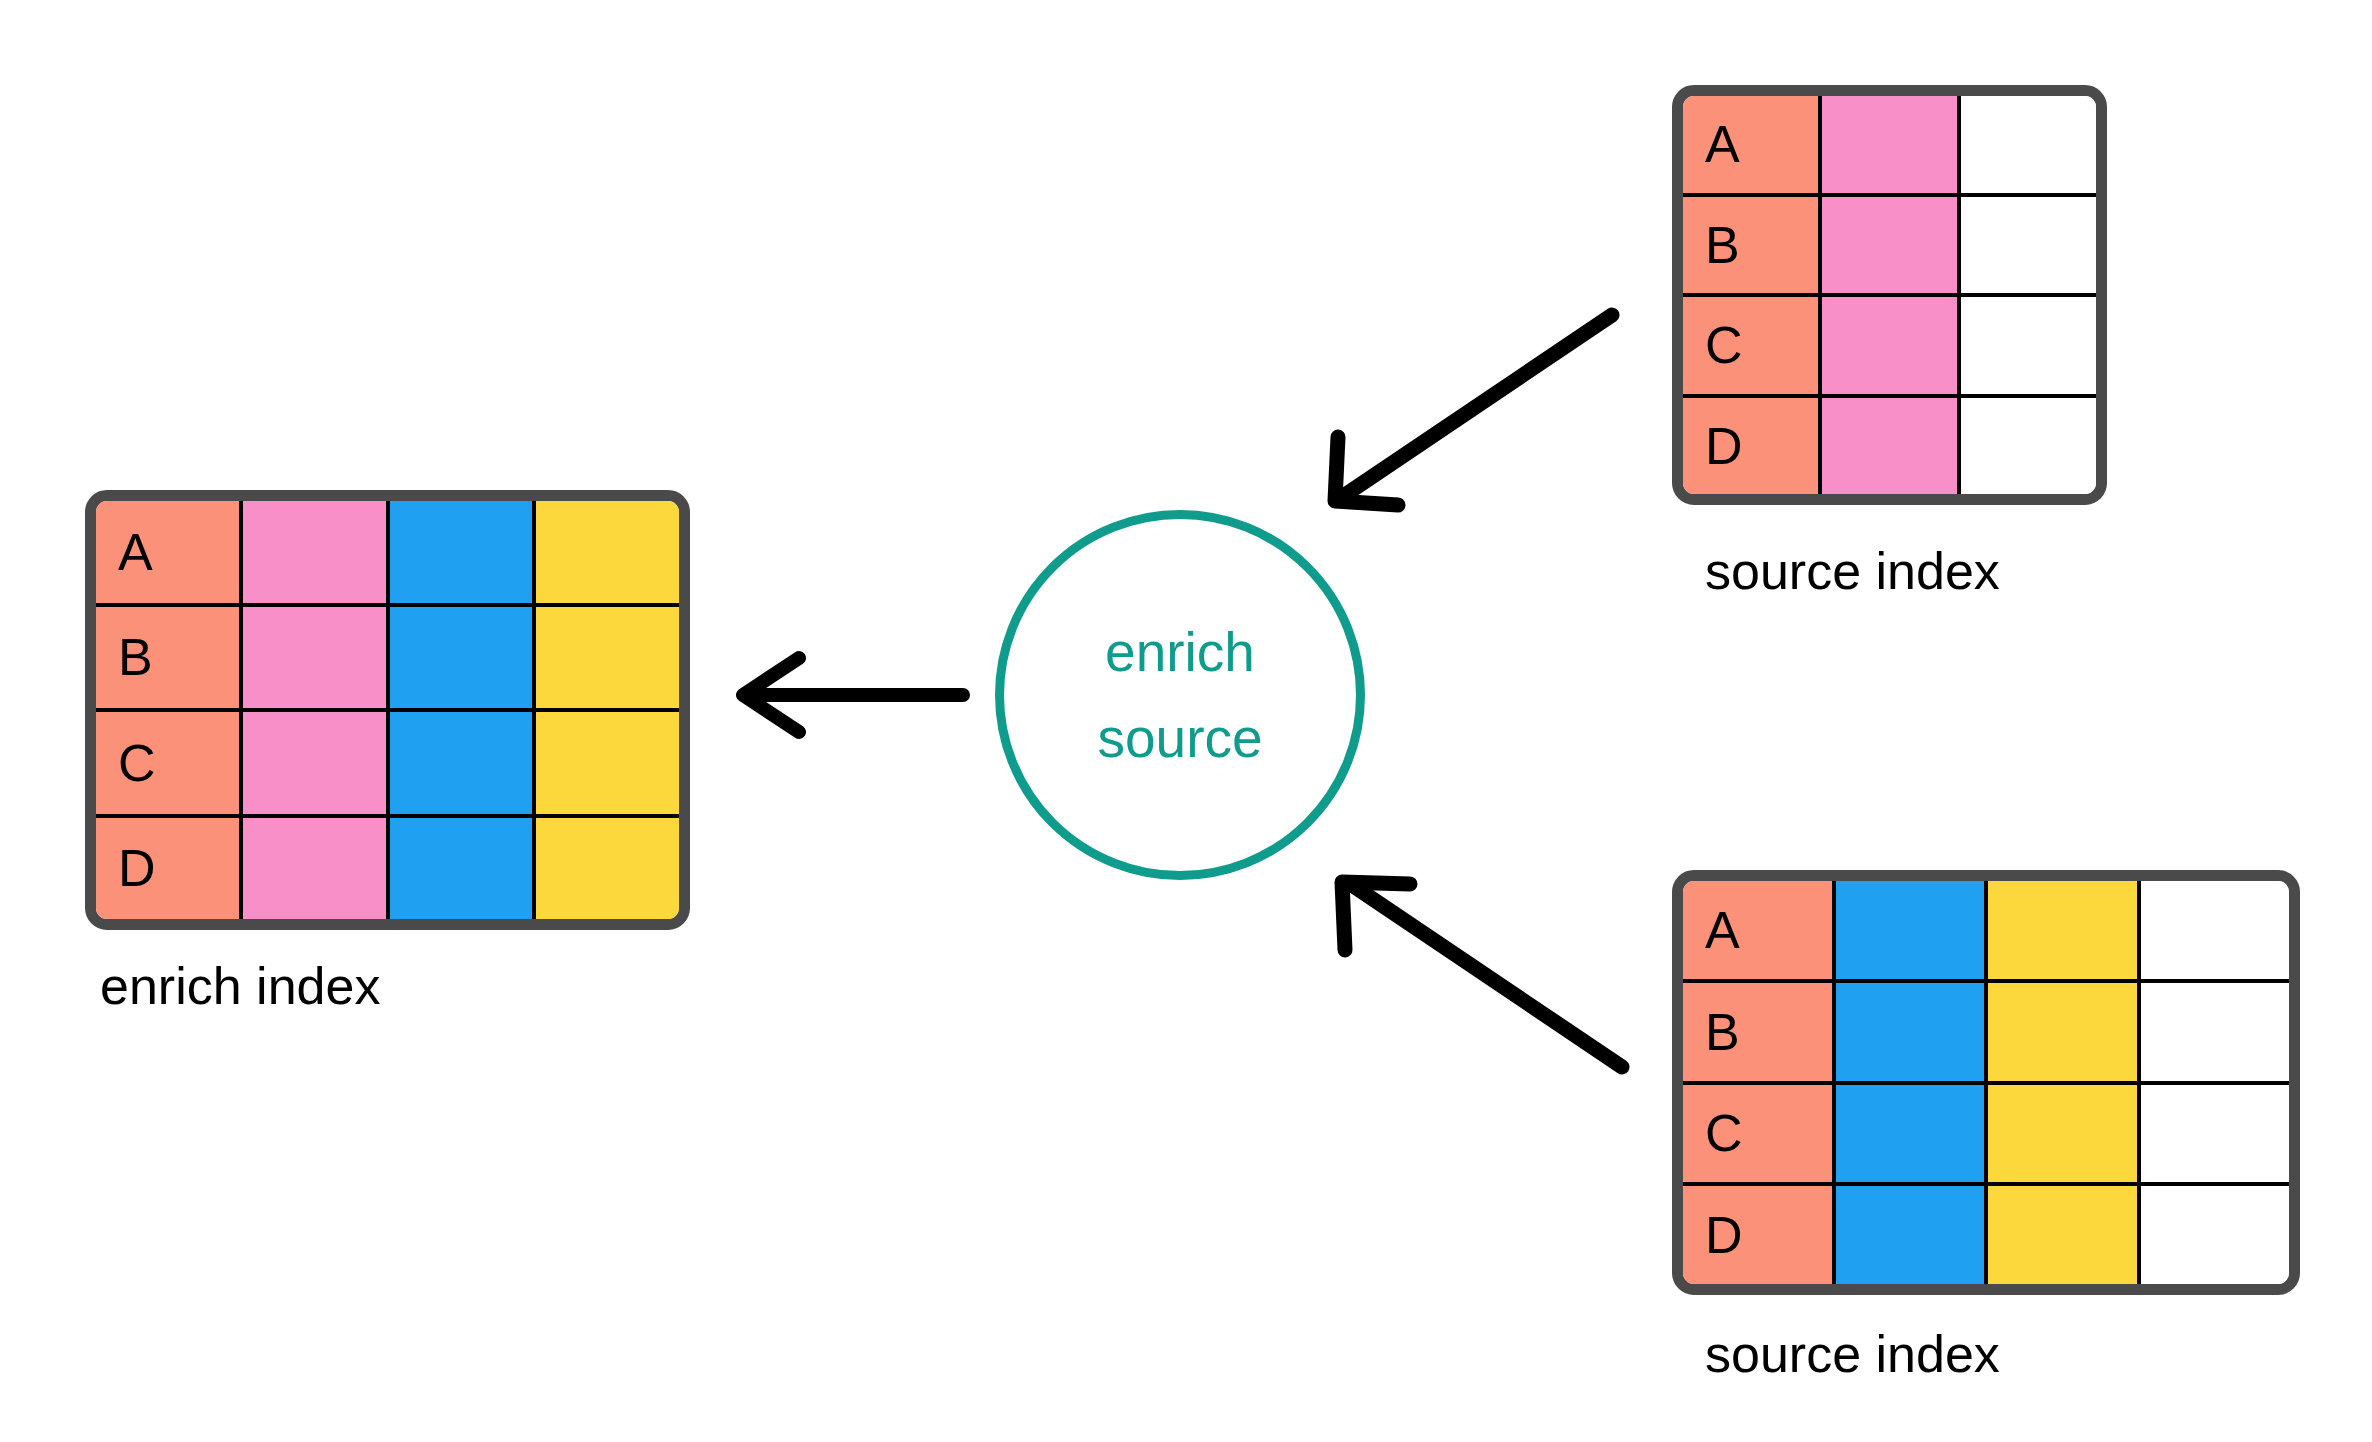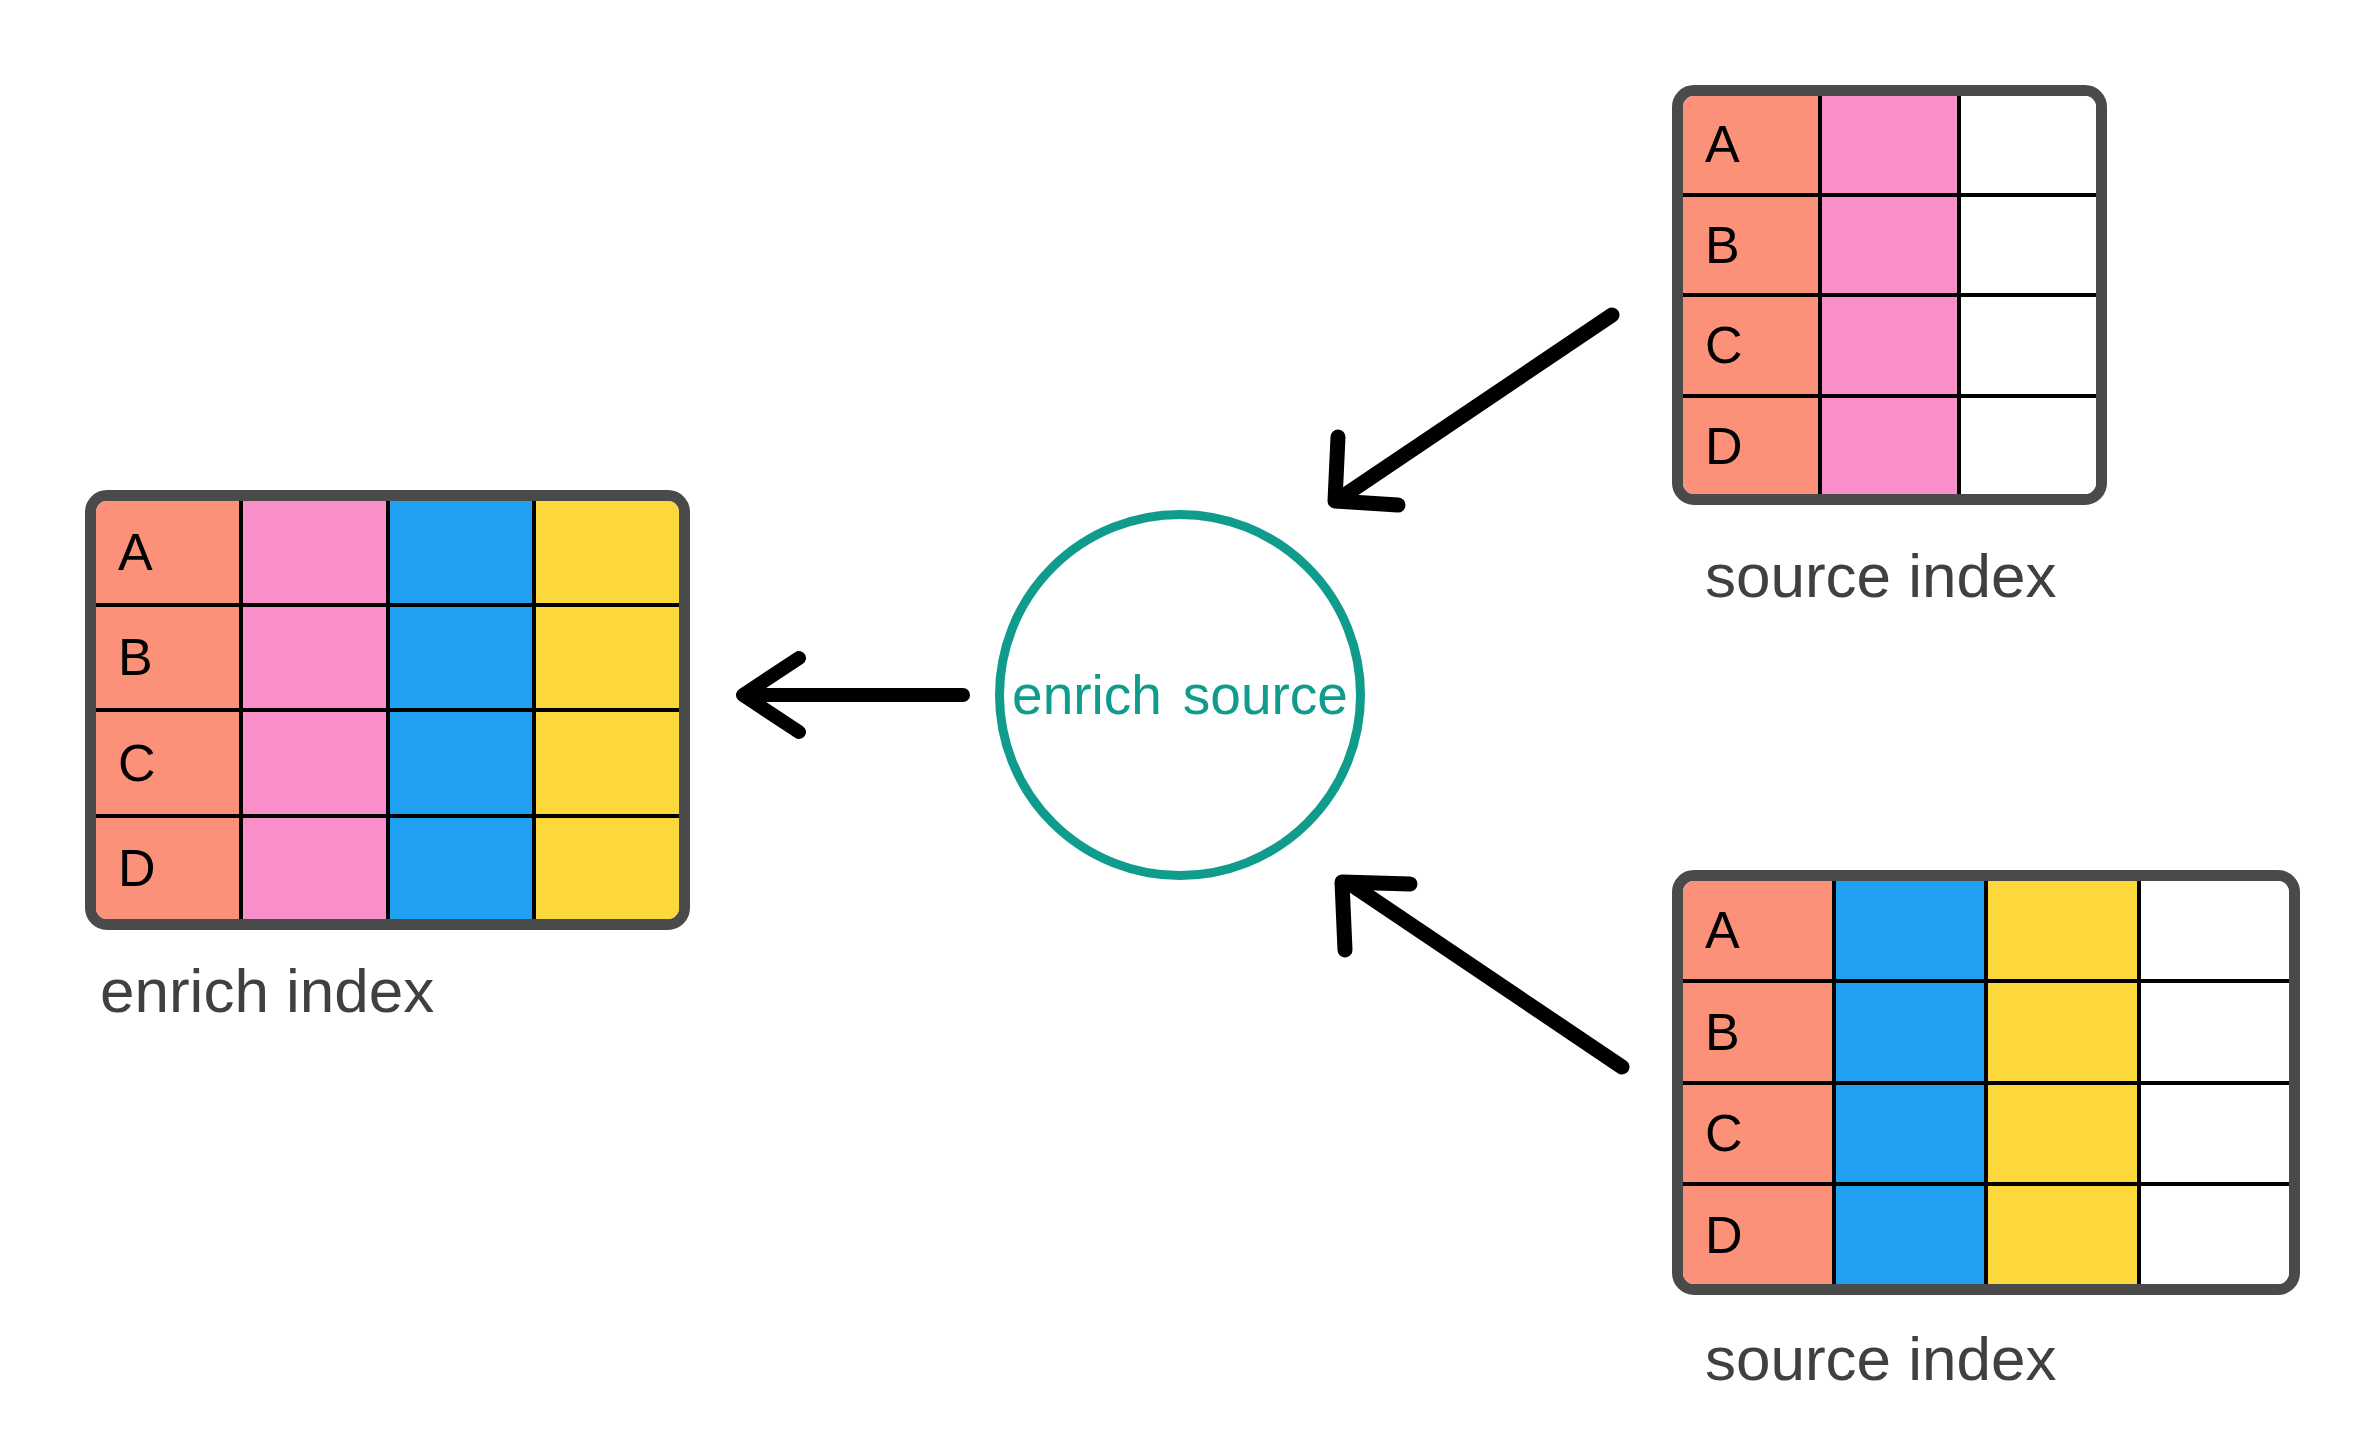--- a/index.html
+++ b/index.html
@@ -47,35 +47,35 @@
     font-size: 52px;
     color: #000000;
     line-height: 1;
     min-width: 0;
   }
   .idx-cell:last-child { border-right: none; }
 
   
   .caption {
     position: absolute;
-    font-size: 62px;
-    color: #404040;
+    font-size: 52px;
+    color: #000000;
     line-height: 1;
     white-space: nowrap;
   }
 
   
   .policy-circle {
     position: absolute;
     box-sizing: border-box;
     border: 9px solid #109c8d;
     border-radius: 50%;
     background: #ffffff;
     display: flex;
-    flex-direction: row;
+    flex-direction: column;
     align-items: center;
     justify-content: center;
     text-align: center;
     gap: 21px;
   }
   .policy-line {
     font-size: 55px;
     color: #109c8d;
     line-height: 1.18;
     white-space: nowrap;

